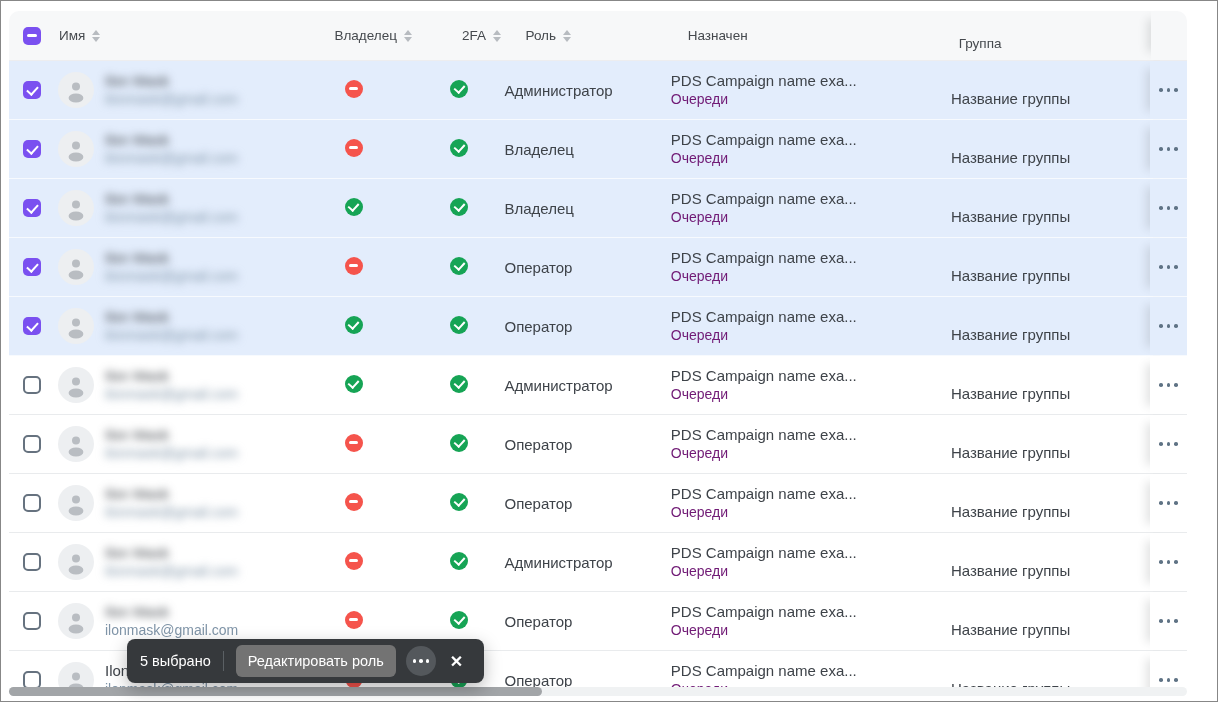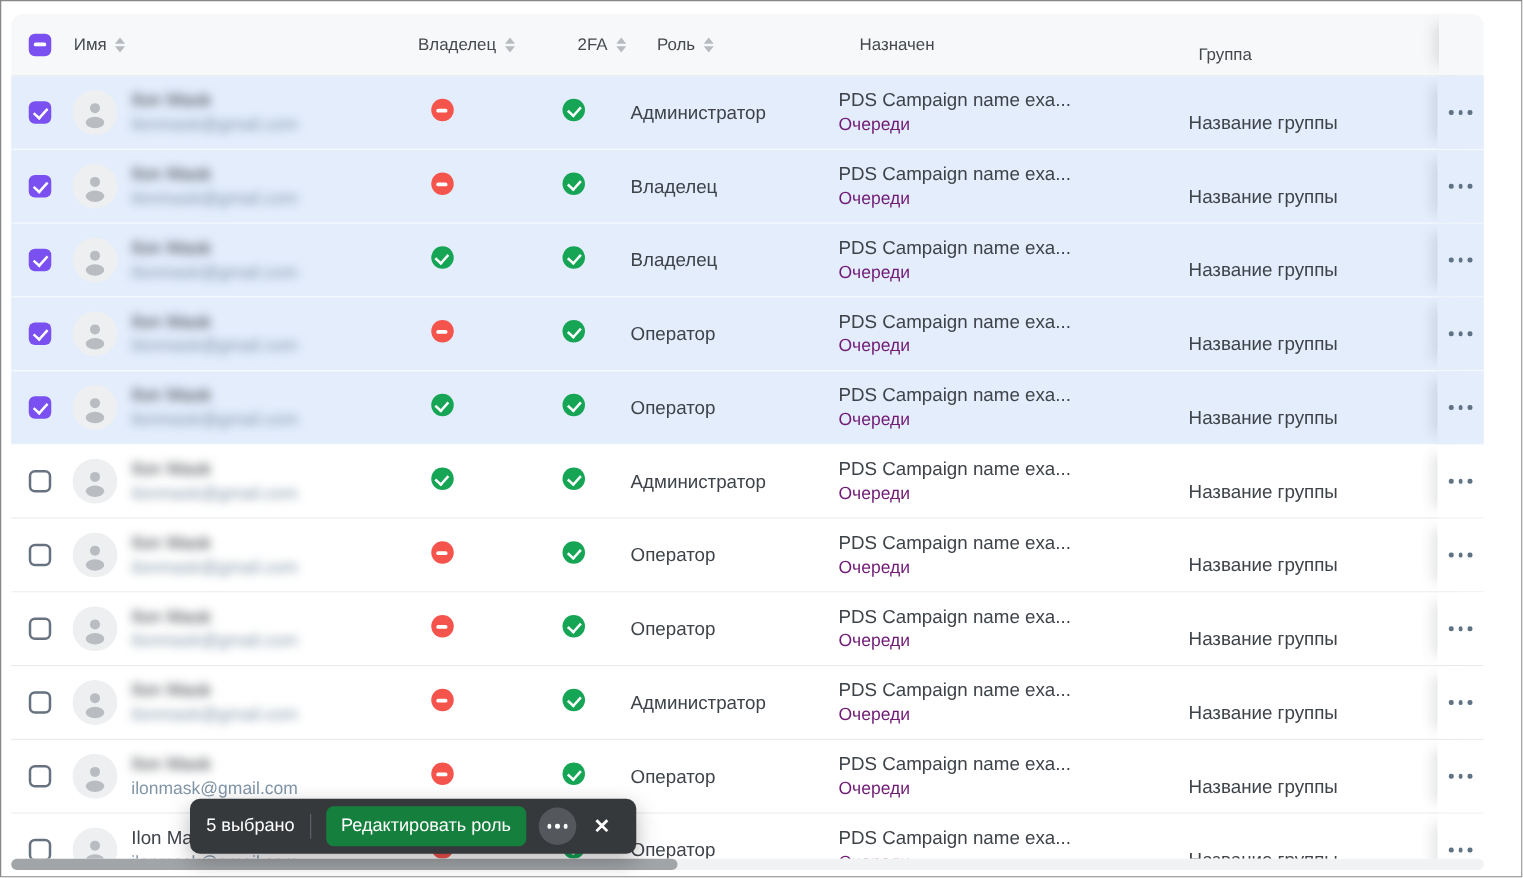--- a/index.html
+++ b/index.html
@@ -76,26 +76,26 @@
   .menu-dots { display:inline-flex; gap:4px; cursor:pointer; padding:6px 2px; }
   .menu-dots i { width:3.5px; height:3.5px; border-radius:50%; background:#5f7385; }
 
   
   .hscroll-track { position:absolute; left:8px; top:686px; width:1178px; height:9px;
                    background:#f0f2f3; border-radius:5px; }
   .hscroll-thumb { position:absolute; left:0; top:0; width:533px; height:9px;
                    background:#a2a5a8; border-radius:5px; cursor:pointer; }
 
   
-  .bulkbar { position:absolute; left:151px; top:638px; height:44px; z-index:20;
+  .bulkbar { position:absolute; left:126px; top:638px; height:44px; z-index:20;
              background:#36393c; border-radius:8px; display:flex; align-items:center;
              padding:0 13px; box-shadow:0 6px 18px rgba(0,0,0,.28); color:#fff; font-size:14.5px; }
   .bulk-count { white-space:nowrap; margin-right:12px; }
   .bulk-divider { width:1px; height:20px; background:#5b6064; margin-right:12px; }
-  .bulk-btn { background:#15803d; color:#fff; border:none; border-radius:6px; font-family:inherit;
+  .bulk-btn { background:#737373; color:#fff; border:none; border-radius:6px; font-family:inherit;
               font-size:14.5px; padding:8px 12px; margin-right:8px; white-space:nowrap; cursor:pointer; }
   .bulk-more { width:30px; height:30px; border-radius:50%; background:#54585c; display:inline-flex;
                align-items:center; justify-content:center; gap:3px; margin:0 6px 0 2px; cursor:pointer; }
   .bulk-more i { width:3.5px; height:3.5px; border-radius:50%; background:#fff; }
   .bulk-close { color:#fff; font-size:16px; font-weight:bold; padding:4px 8px; cursor:pointer; user-select:none; }
 </style>
 </head>
 <body>
 
 <div class="screen">

